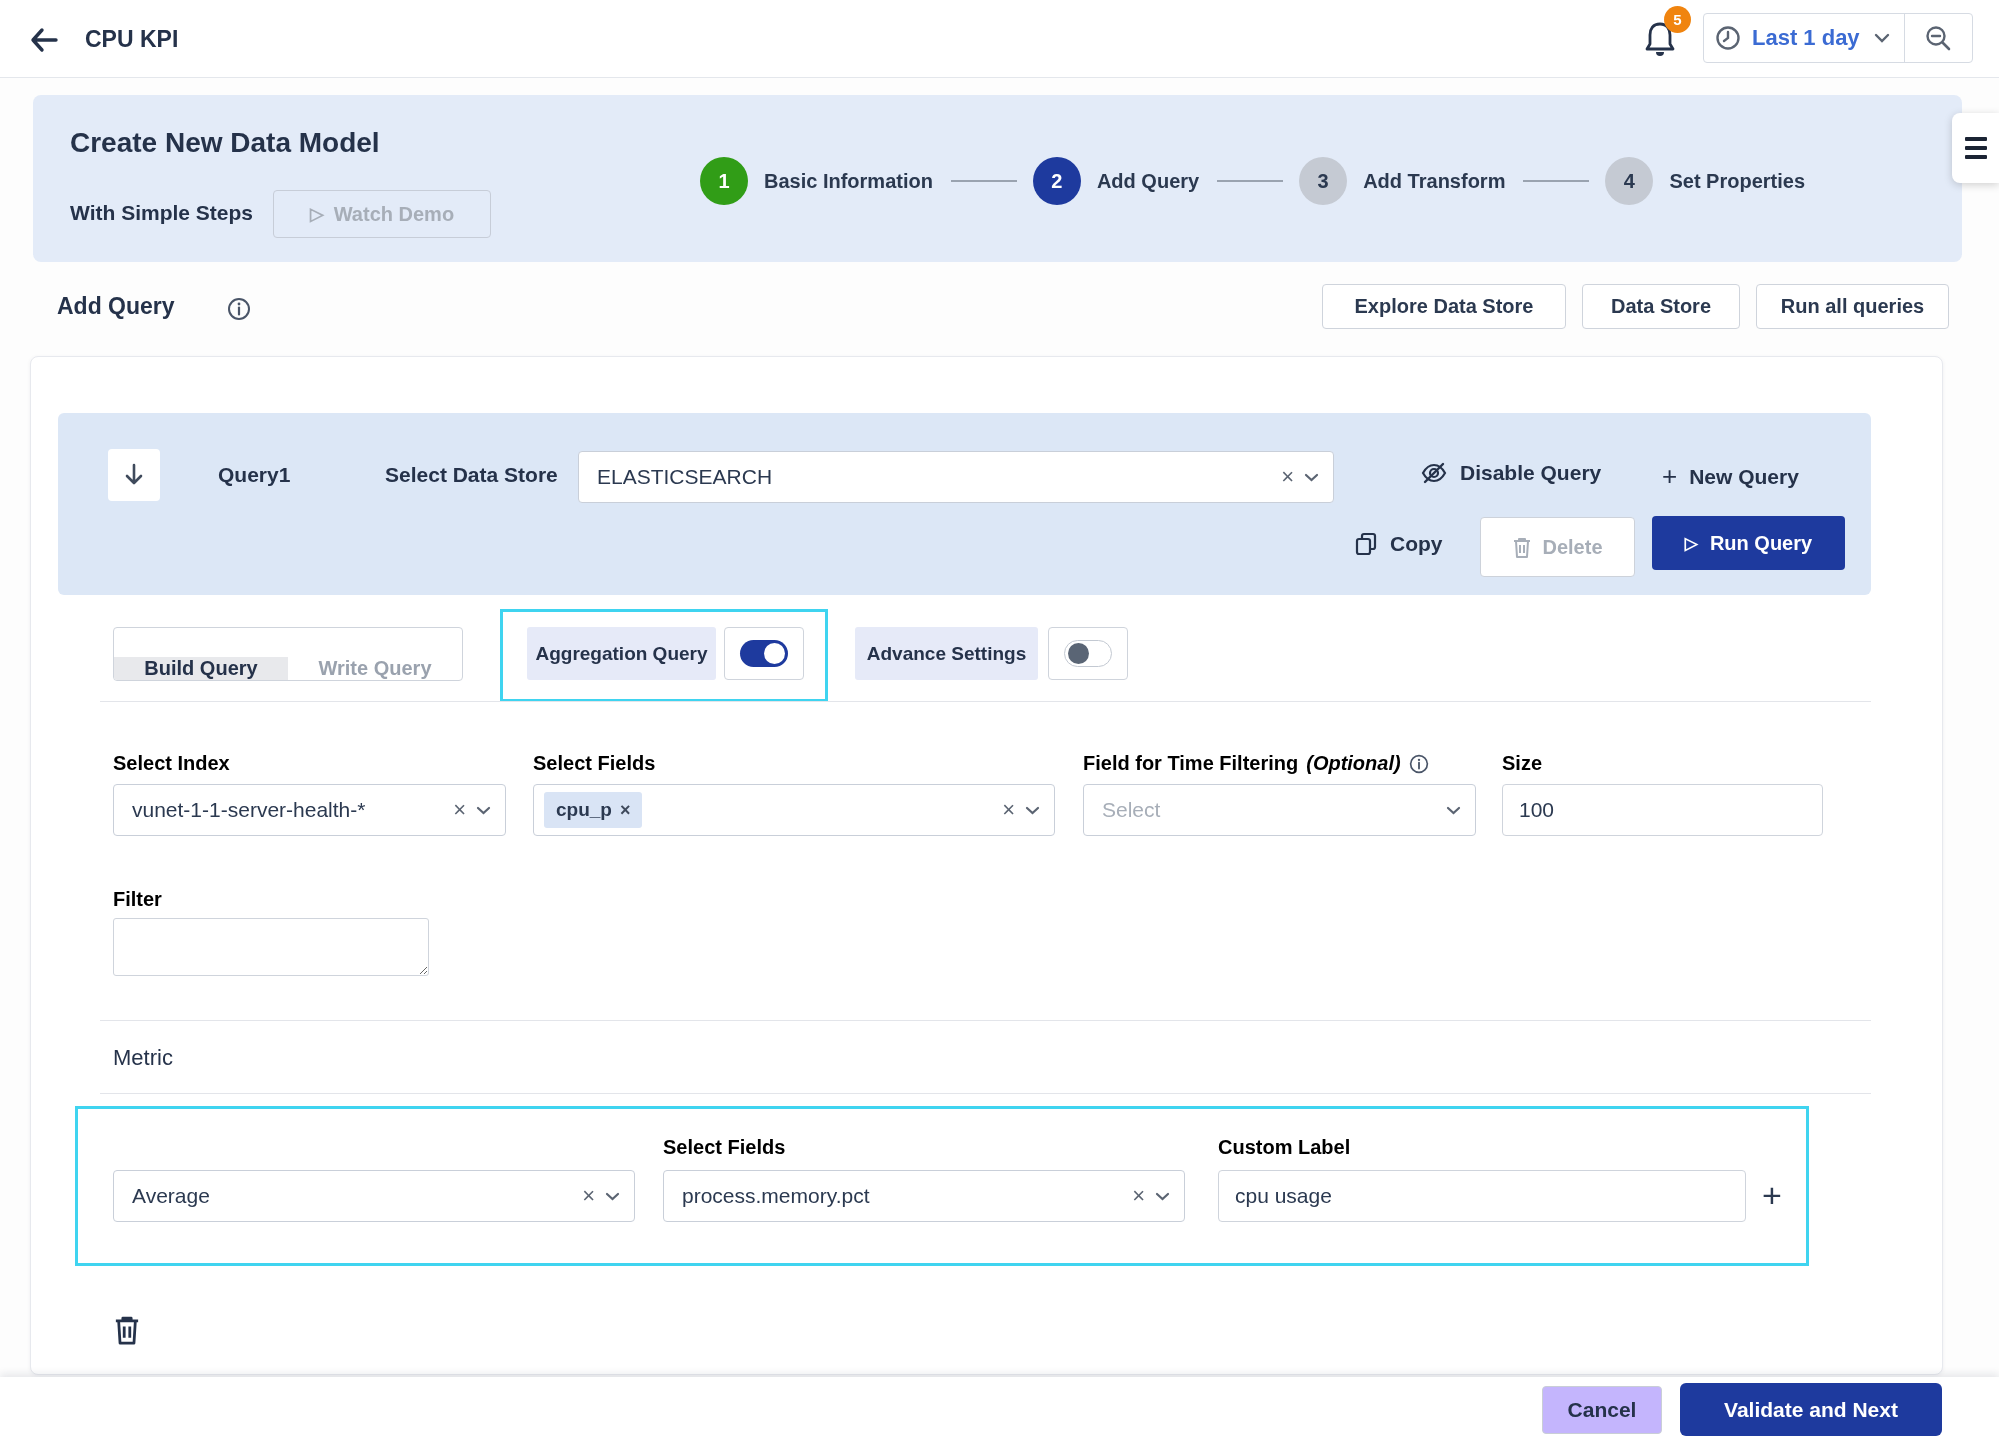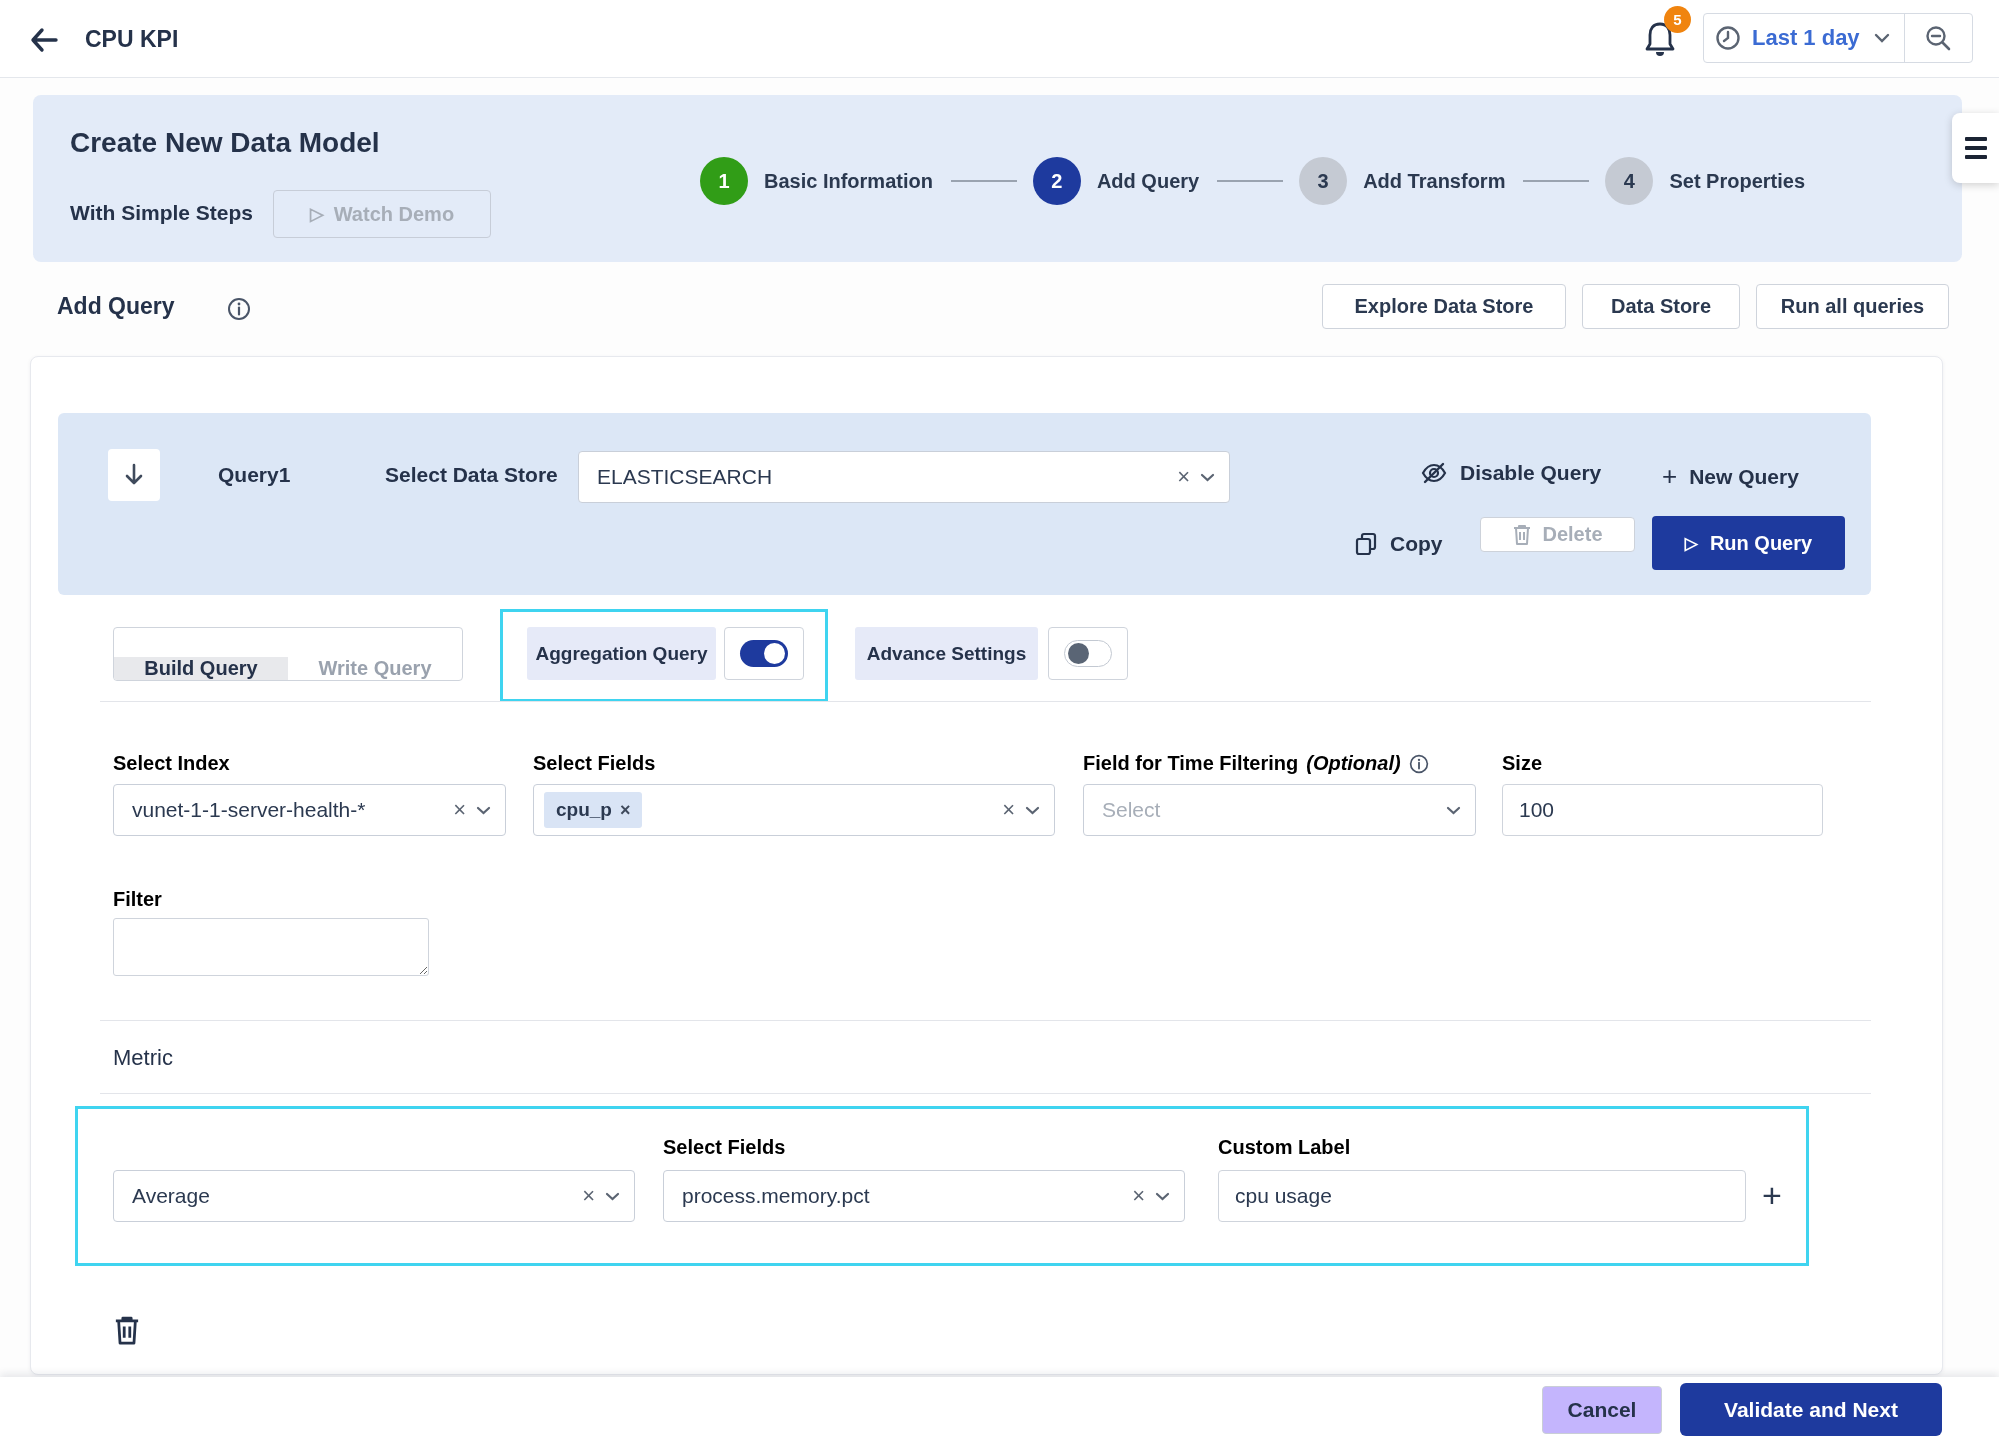--- a/index.html
+++ b/index.html
@@ -173,21 +173,21 @@
 <div class="abs card"></div>
 
 <div class="abs qband">
   <div class="abs white-sq" style="left:50px;top:36px;width:52px;height:52px;">
     <svg width="22" height="24" viewBox="0 0 22 24">
         <path d="M11 2 V19 M4 13 L11 20 L18 13" stroke="#3f4a5c" stroke-width="2.6" fill="none" stroke-linecap="round" stroke-linejoin="round"></path>
       </svg>
   </div>
   <div class="abs lbl" style="left:160px;top:50px;">Query1</div>
   <div class="abs lbl" style="left:327px;top:50px;">Select Data Store</div>
-  <div class="abs select-box" style="left:520px;top:38px;width:652px;height:52px;">
+  <div class="abs select-box" style="left:520px;top:38px;width:756px;height:52px;">
     <span class="val">ELASTICSEARCH</span>
     <span class="clear-x">×</span>
     <span class="chev">
       <svg width="15" height="9" viewBox="0 0 15 9">
           <path d="M2 2 L7.5 7 L13 2" stroke="#5b6472" stroke-width="2.2" fill="none" stroke-linecap="round"></path>
         </svg>
     </span>
   </div>
 
   <div class="abs link-act" style="left:1362px;top:48px;">
@@ -207,21 +207,21 @@
 
   <div class="abs link-act" style="left:1296px;top:118px;">
     <span>
       <svg width="24" height="26" viewBox="0 0 24 26">
           <rect x="8" y="3" width="13" height="15" rx="2" fill="none" stroke="#25324a" stroke-width="2.2"></rect>
           <rect x="3" y="8" width="13" height="15" rx="2" fill="#dce7f6" stroke="#25324a" stroke-width="2.2"></rect>
         </svg>
     </span>
     <span>Copy</span>
   </div>
-  <button class="abs disabled-btn" style="left:1422px;top:104px;width:155px;height:35px;">
+  <button class="abs disabled-btn" style="left:1422px;top:104px;width:155px;height:60px;">
     <span>
       <svg width="20" height="23" viewBox="0 0 20 23">
           <path d="M2 5 H18 M7 5 V3 H13 V5 M4 5 L5 21 H15 L16 5" fill="none" stroke="#a7aeb8" stroke-width="2" stroke-linejoin="round"></path>
           <path d="M8 9 V17 M12 9 V17" stroke="#a7aeb8" stroke-width="2"></path>
         </svg>
     </span>
     <span>Delete</span>
   </button>
   <button class="abs primary-btn" style="left:1594px;top:103px;width:193px;height:54px;">
     <span style="font-size:17px;">▷</span>

